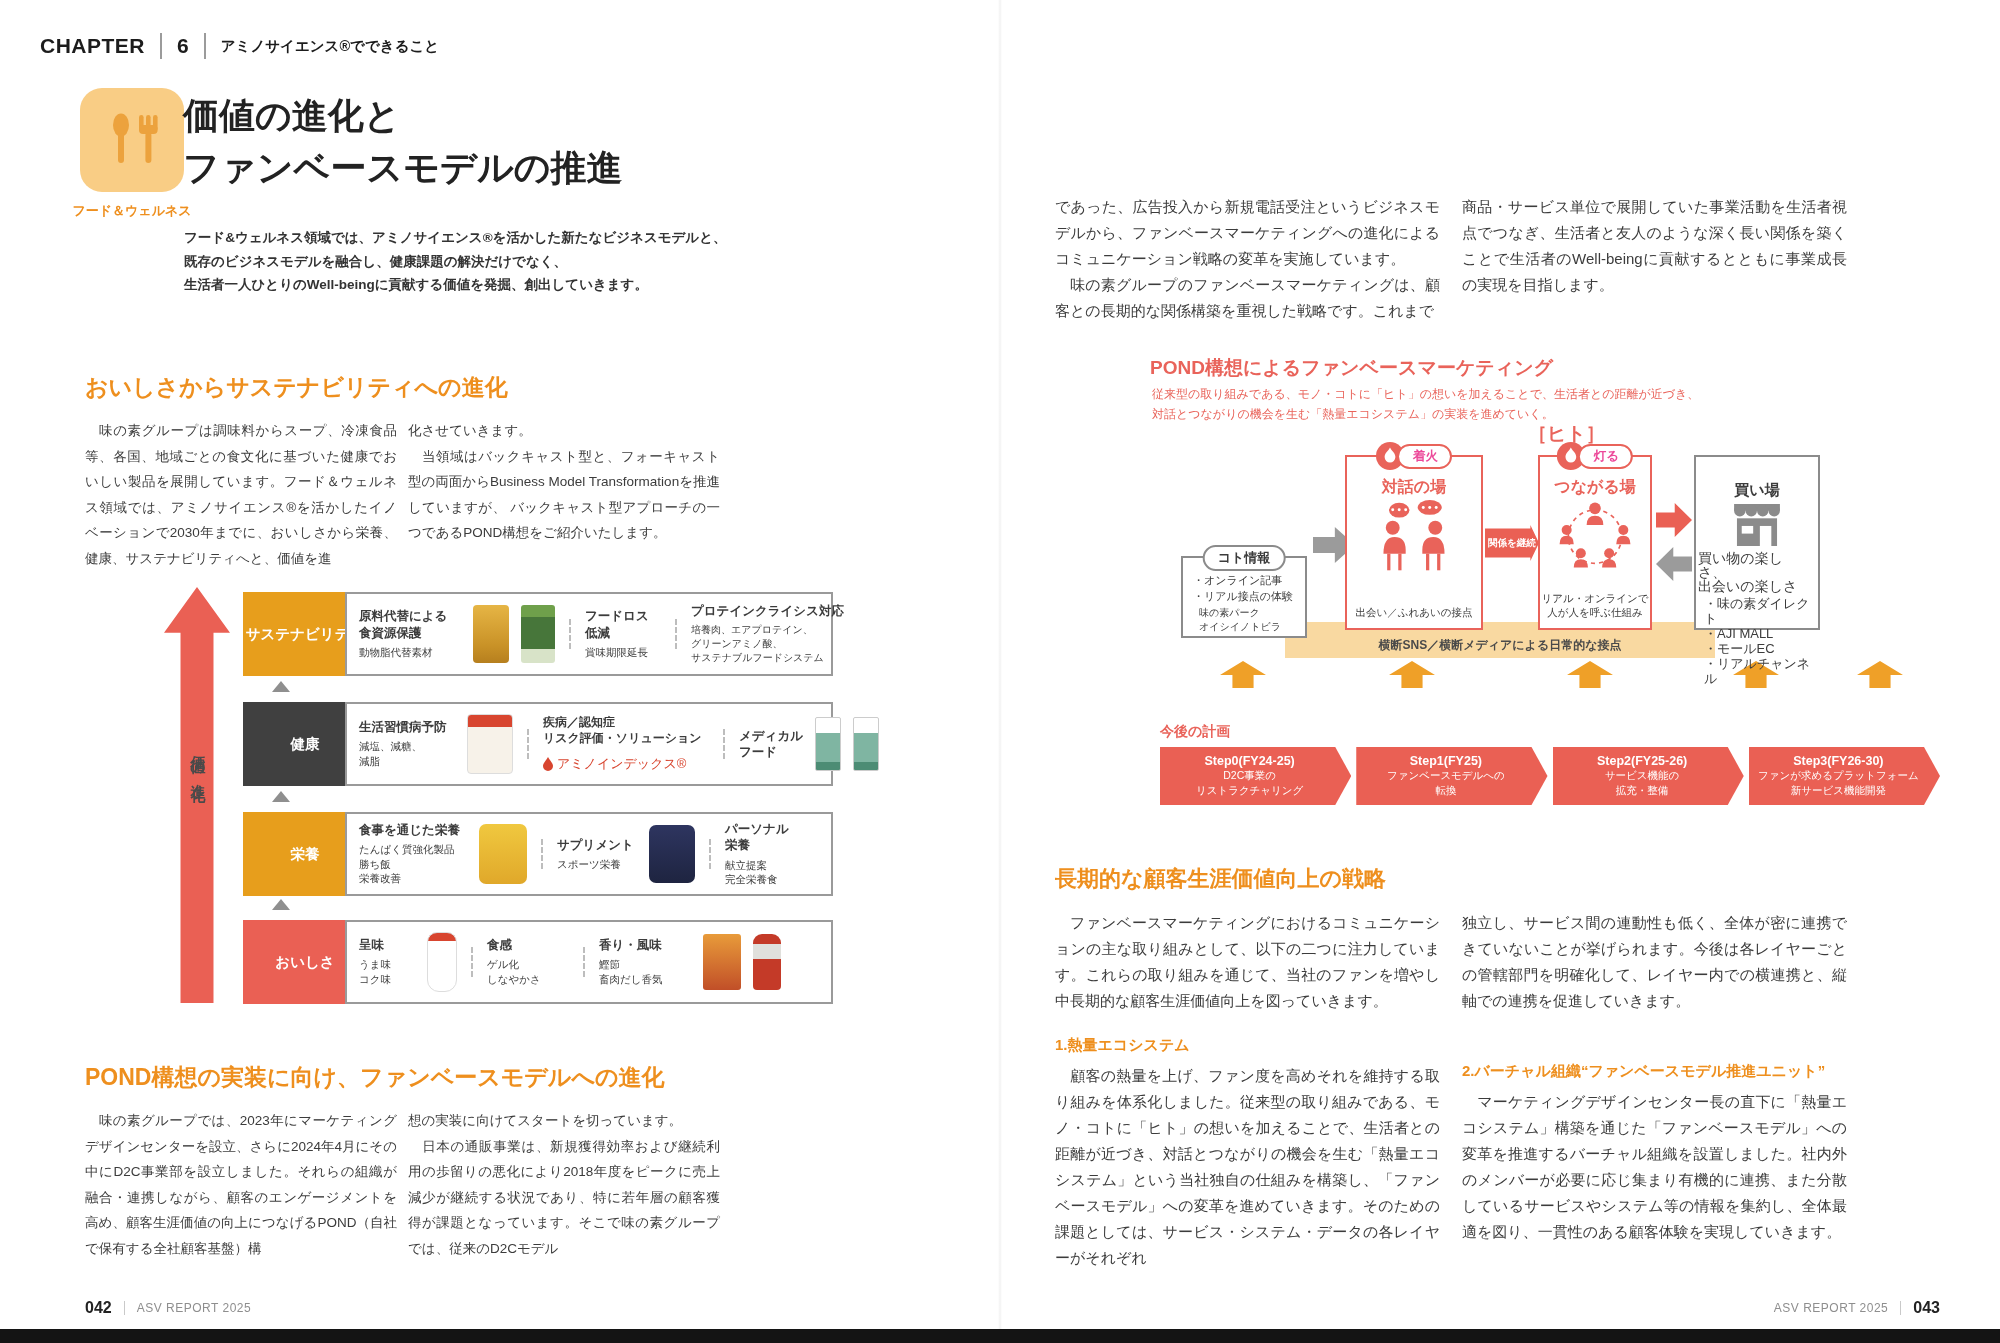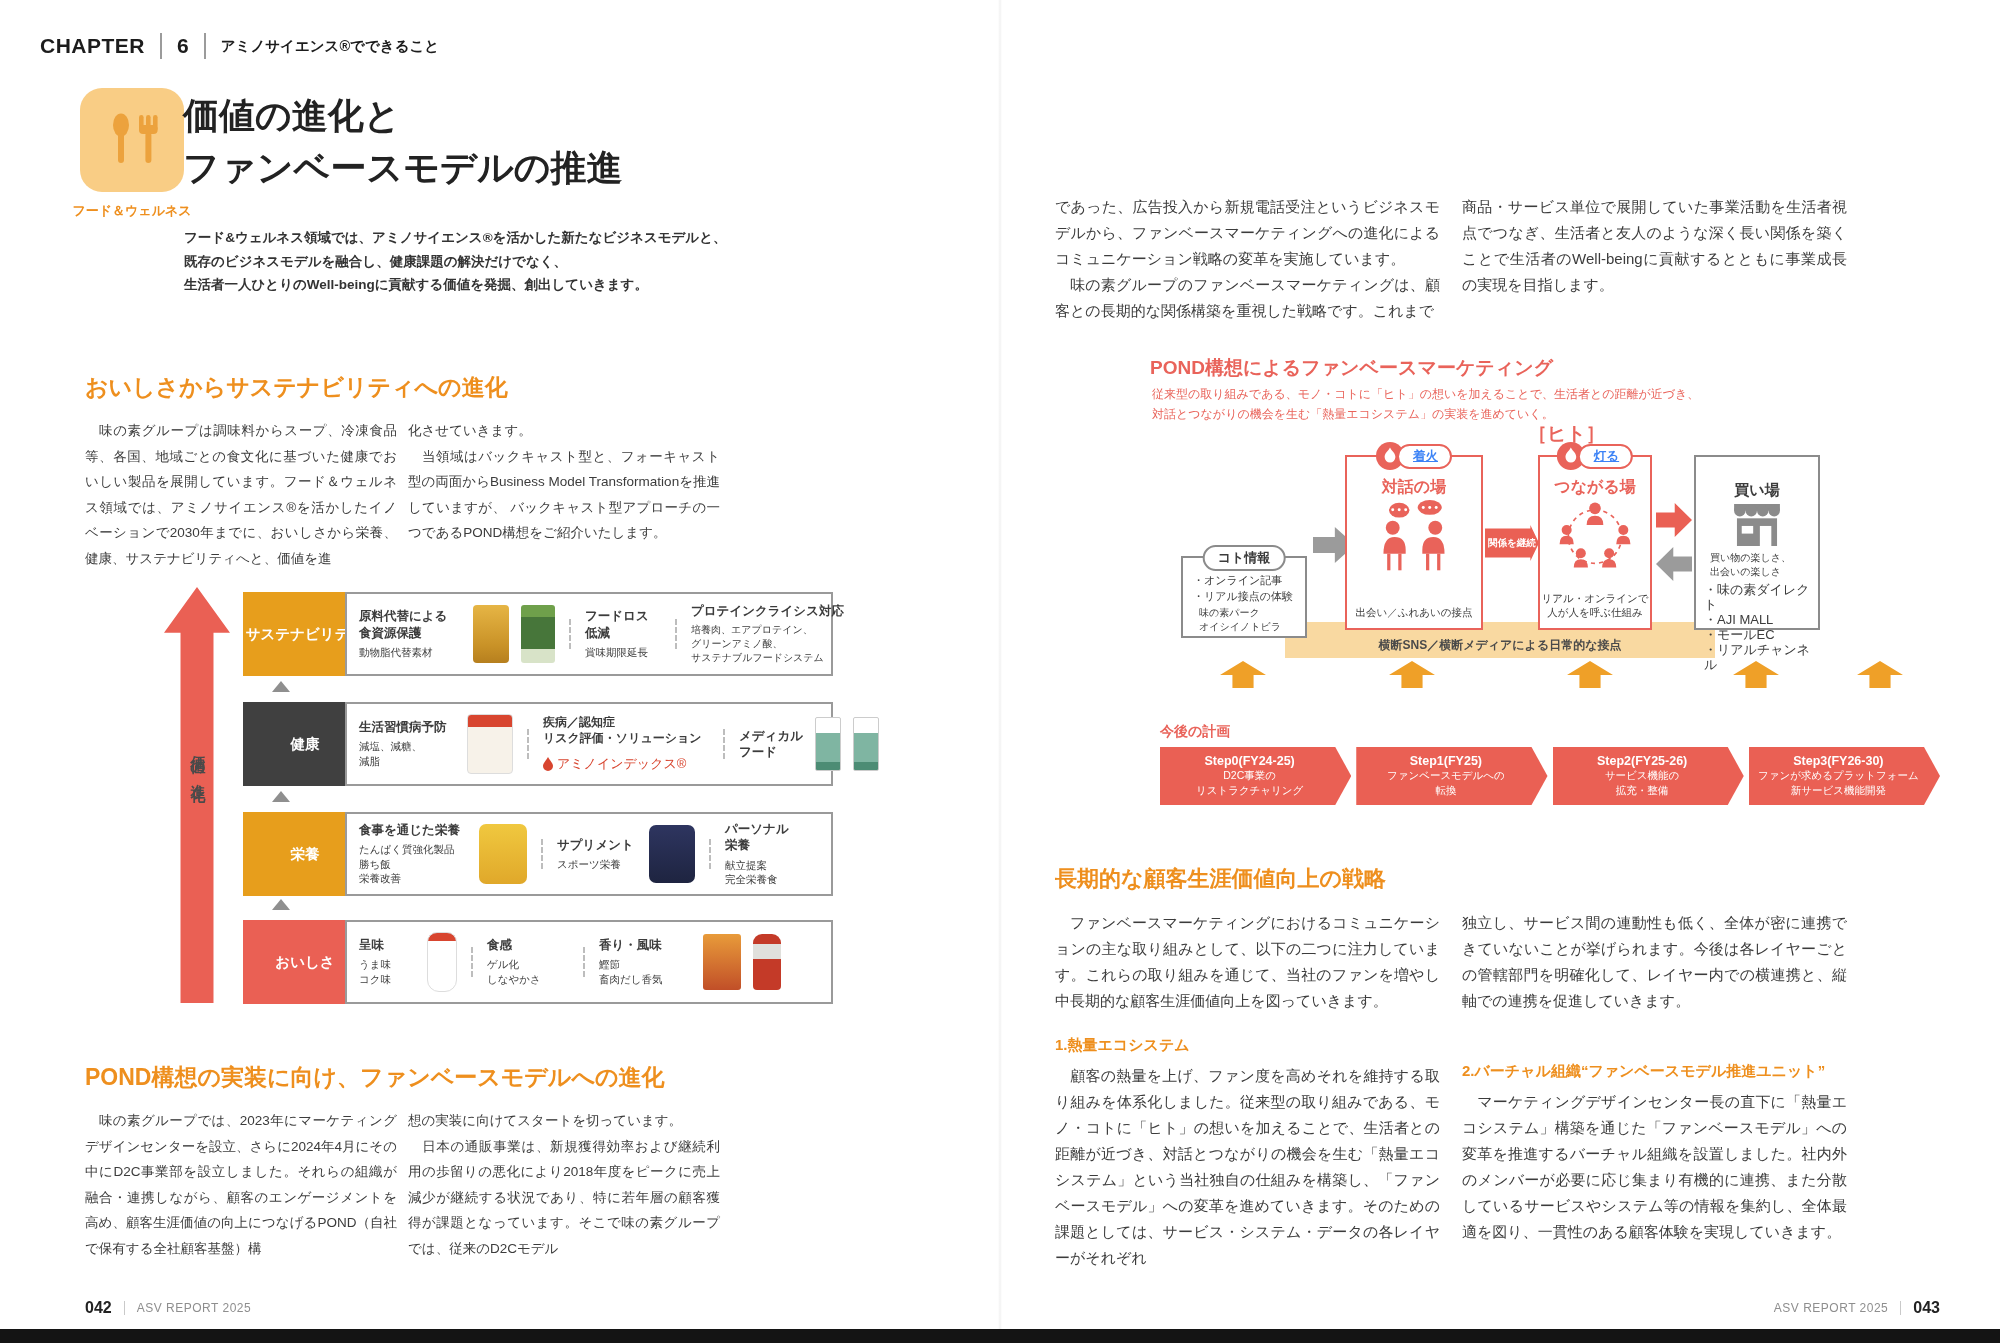--- a/index.html
+++ b/index.html
@@ -57,21 +57,21 @@
   .pond { position:absolute; left:1150px; top:355px; width:790px; height:452px; }
   .pond-title { position:absolute; left:0; top:0; font-size:19px; font-weight:800; color:#E9635A; }
   .pond-cap { position:absolute; left:2px; top:29px; font-size:12px; line-height:20px; color:#E9635A; }
   .hito { position:absolute; left:378px; top:66px; font-size:19px; font-weight:800; color:#E9635A; }
   .band { position:absolute; left:135px; top:267px; width:430px; height:36px; background:#F9D9A1; z-index:1; }
   .band-text { position:absolute; left:0; right:0; bottom:4px; text-align:center; font-size:12px; font-weight:700; color:#4a4a4a; }
   .gbox { position:absolute; border:2px solid #8b8b8b; background:#fff; z-index:2; }
   .rbox { position:absolute; border:2px solid #E9635A; background:#fff; z-index:2; }
   .gray-pill { position:absolute; top:-13px; left:50%; transform:translateX(-50%); border:2px solid #8b8b8b; border-radius:15px; background:#fff; padding:2px 13px; font-weight:700; font-size:13px; color:#3c3c3c; white-space:nowrap; }
   .badge { position:absolute; top:-15px; left:50%; transform:translateX(-50%); display:flex; align-items:center; }
-  .badge-pill { border:2px solid #E9635A; border-radius:14px; background:#fff; color:#3b82f6; font-weight:700; font-size:12.5px; padding:2px 12px 2px 14px; margin-left:-7px; white-space:nowrap;text-decoration:underline; }
+  .badge-pill { border:2px solid #E9635A; border-radius:14px; background:#fff; color:#ec4899; font-weight:700; font-size:12.5px; padding:2px 12px 2px 14px; margin-left:-7px; white-space:nowrap; }
   .gitems { font-size:11px; line-height:16px; color:#3c3c3c; padding:14px 8px 0 10px; }
   .gsub { font-size:10px; line-height:14px; color:#3c3c3c; padding:2px 8px 0 16px; }
   .rtitle { text-align:center; color:#E9635A; font-weight:800; font-size:16px; margin-top:20px; }
   .rcap { position:absolute; left:0; right:0; bottom:9px; text-align:center; font-size:10.5px; line-height:14px; color:#3c3c3c; }
   .arr-r-gray { position:absolute; background:#9b9b9b; clip-path:polygon(0 28%,52% 28%,52% 0,100% 50%,52% 100%,52% 72%,0 72%); z-index:2; }
   .arr-r-red { position:absolute; background:#EA6054; clip-path:polygon(0 28%,52% 28%,52% 0,100% 50%,52% 100%,52% 72%,0 72%); z-index:2; }
   .arr-l-gray { position:absolute; background:#9b9b9b; clip-path:polygon(100% 28%,48% 28%,48% 0,0 50%,48% 100%,48% 72%,100% 72%); z-index:2; }
   .rel-arrow { position:absolute; left:335px; top:170px; width:54px; height:36px; background:#EA6054; z-index:3;
                clip-path:polygon(0 10%,84% 10%,84% 0,100% 50%,84% 100%,84% 90%,0 90%);
                display:flex; align-items:center; justify-content:flex-start; padding-left:3px; color:#fff; font-size:9.5px; font-weight:700; }
@@ -342,21 +342,21 @@
         <rect x="2" y="0" width="48" height="7"></rect>
         <circle cx="8" cy="7" r="6"></circle>
           <circle cx="20" cy="7" r="6"></circle>
           <circle cx="32" cy="7" r="6"></circle>
           <circle cx="44" cy="7" r="6"></circle>
         <rect x="5" y="15" width="42" height="29"></rect>
       </g>
       <rect x="29" y="23" width="12" height="21" fill="#fff"></rect>
       <rect x="10" y="23" width="12" height="8" fill="#fff"></rect>
     </svg>
-    <div class="pre" style="font-size:10px;line-height:14px;color:#3c3c3c;padding:5px 8px 0 14px">買い物の楽しさ、
+    <div class="pre" style="font-size:14px;line-height:14px;color:#3c3c3c;padding:5px 8px 0 2px">買い物の楽しさ、
 出会いの楽しさ</div>
     <div class="pre" style="font-size:13px;line-height:15px;color:#3c3c3c;padding:3px 6px 0 8px">・味の素ダイレクト
 ・AJI MALL
 ・モールEC
 ・リアルチャンネル</div>
   </div>
 
   <div class="uparr" style="left:70px"></div>
   <div class="uparr" style="left:239px"></div>
   <div class="uparr" style="left:417px"></div>

